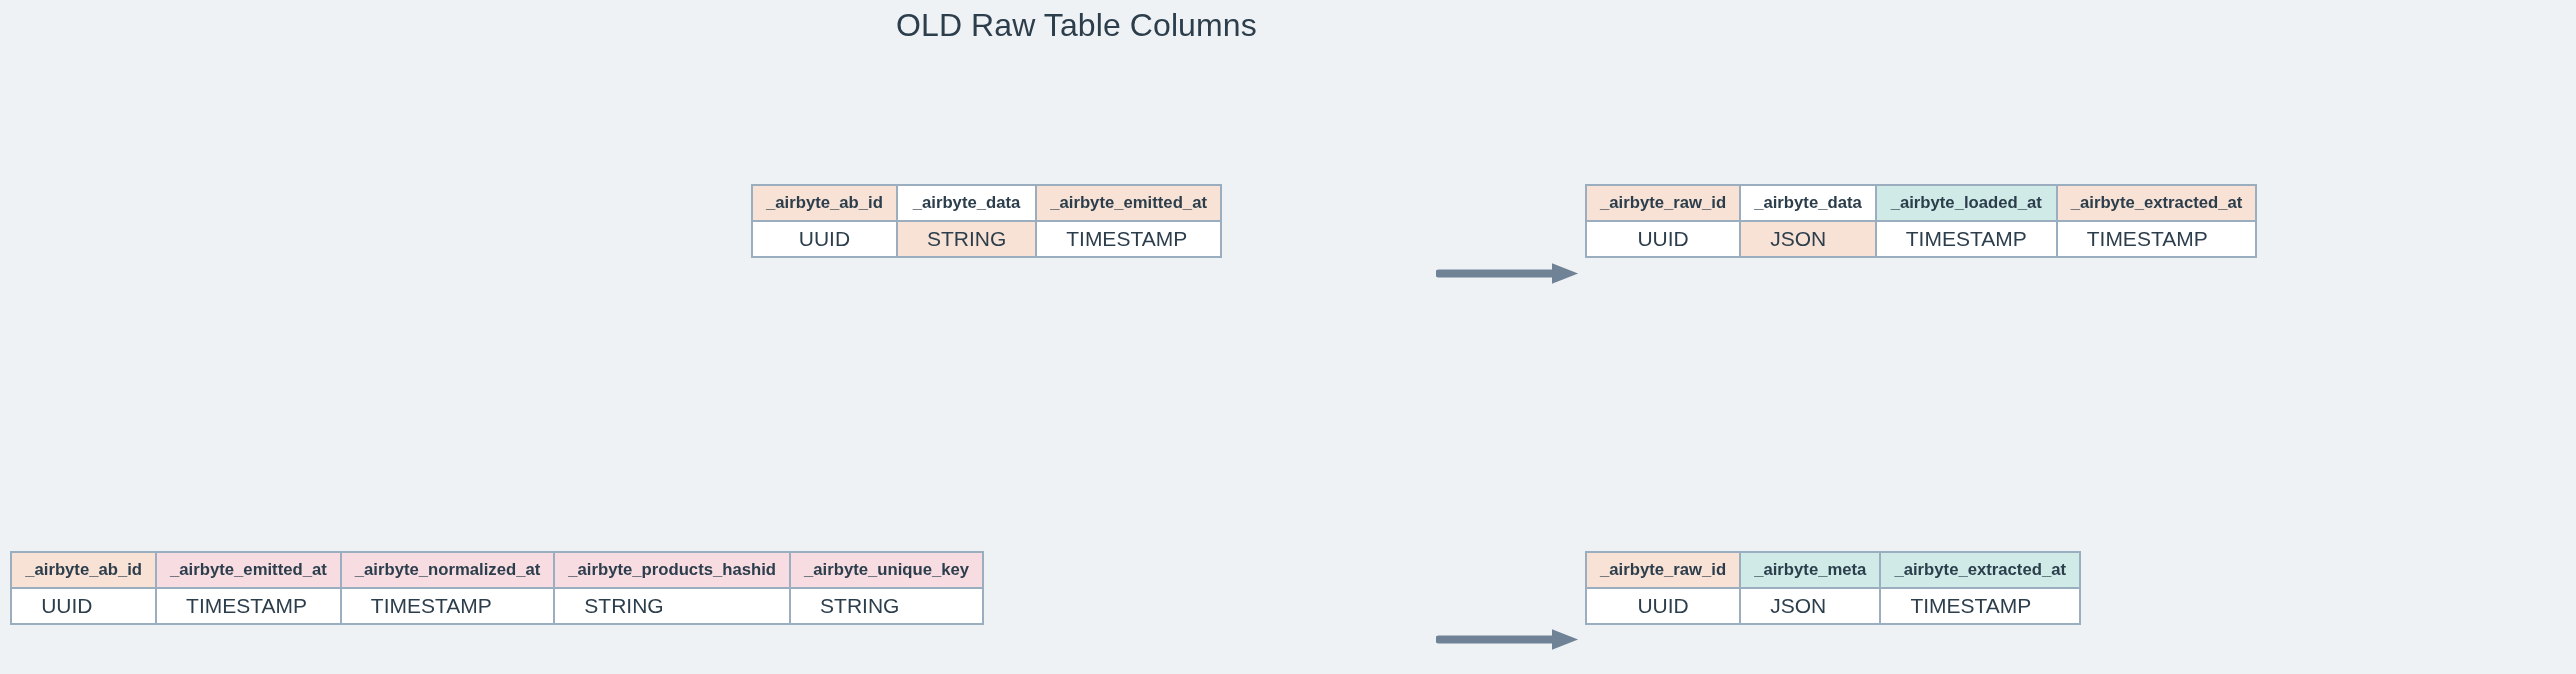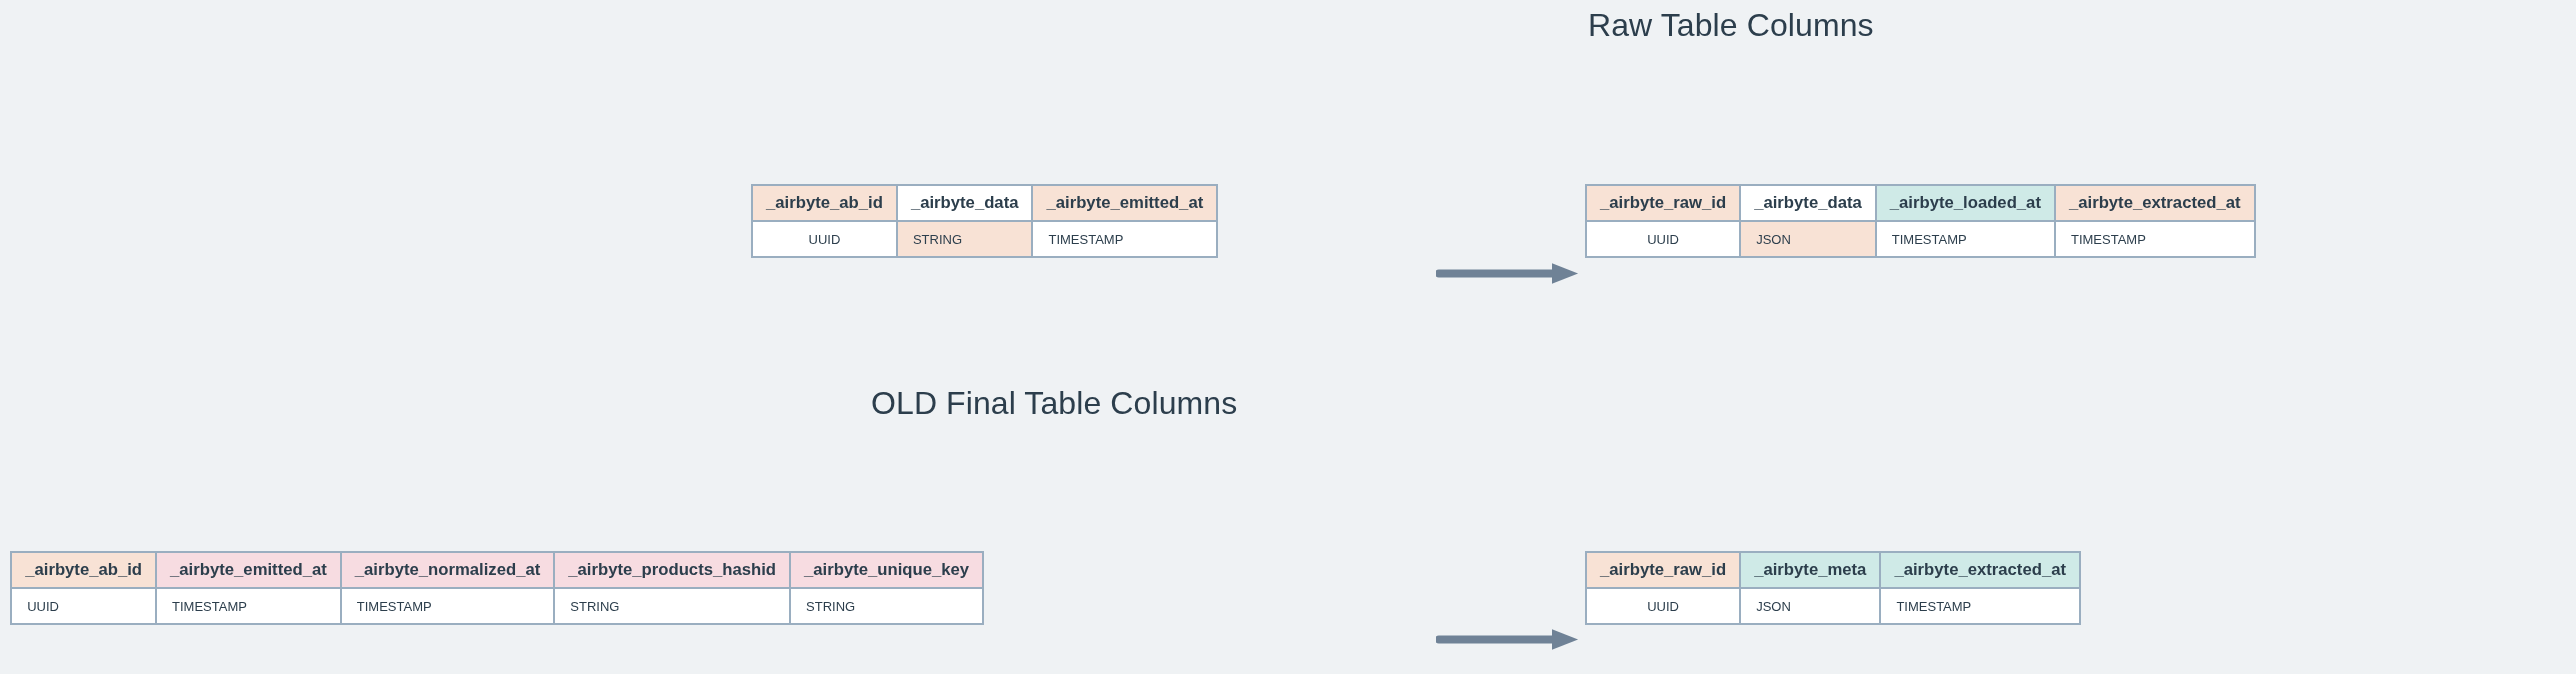--- a/index.html
+++ b/index.html
@@ -52,26 +52,26 @@
   .tbl tr.head td {
     font-size: 16.7px;
     font-weight: bold;
     color: #2c3e4c;
     text-align: center;
     height: 36px;
     padding: 0 13px;
     white-space: nowrap;
   }
   .tbl tr.body td {
-    font-size: 13px;
+    font-size: 21px;
     font-weight: 400;
     color: #2c3e4c;
     text-align: left;
     height: 36px;
-    padding: 0 15px;
+    padding: 0 29px;
     white-space: nowrap;
   }
   .tbl tr.body td.center { text-align: center; }
 
   
   .bg-peach { background: #f8e2d5 !important; }
   .bg-teal  { background: #cfeae7 !important; }
   .bg-pink  { background: #f7dce1 !important; }
   .bg-white { background: #ffffff !important; }
 
@@ -86,24 +86,23 @@
     height: 29px;
   }
   #arrow-raw   { left: 1436px; top: 259px; width: 145px; }
   #arrow-final { left: 1436px; top: 625px; width: 145px; }
 </style>
 </head>
 <body>
 
 <div class="canvas">
 
+  <div class="title" id="title-old-raw">OLD Raw Table Columns</div>
 
-  <div class="title" id="title-new-raw">Raw Table Columns</div>
 
-  <div class="title" id="title-old-final">OLD Final Table Columns</div>
 
 
   <table class="tbl" id="table-old-raw">
     <tbody>
         <tr class="head">
       <td class="bg-peach">_airbyte_ab_id</td>
       <td class="bg-white">_airbyte_data</td>
       <td class="bg-peach">_airbyte_emitted_at</td>
     </tr>
     <tr class="body">

